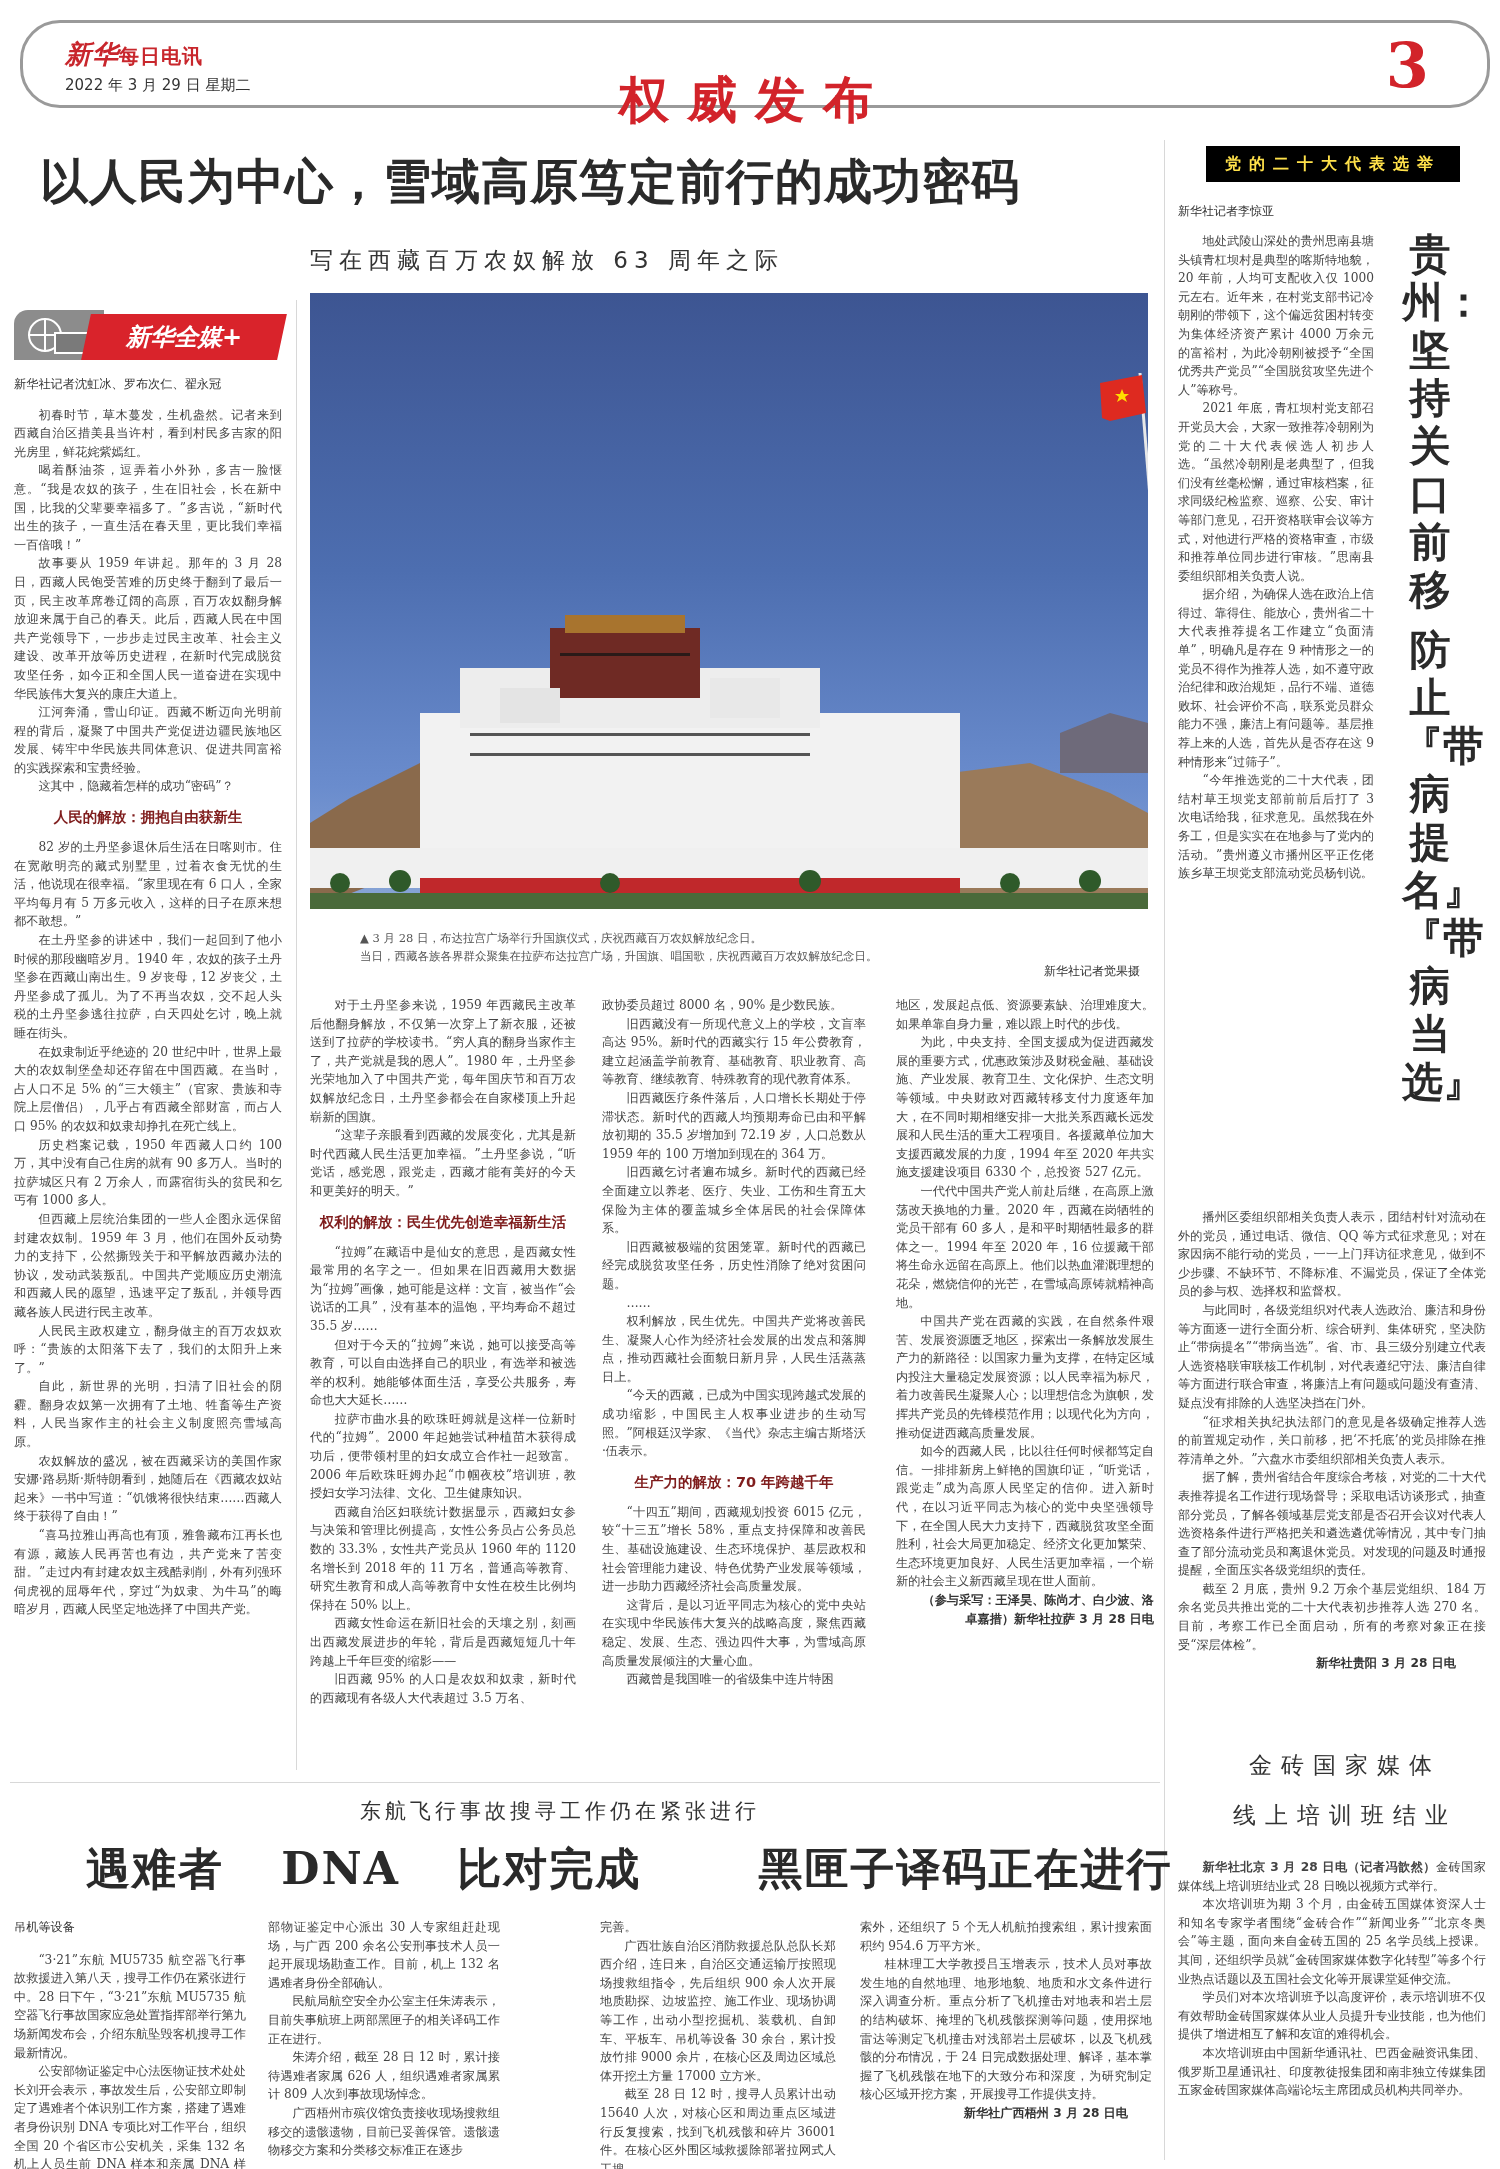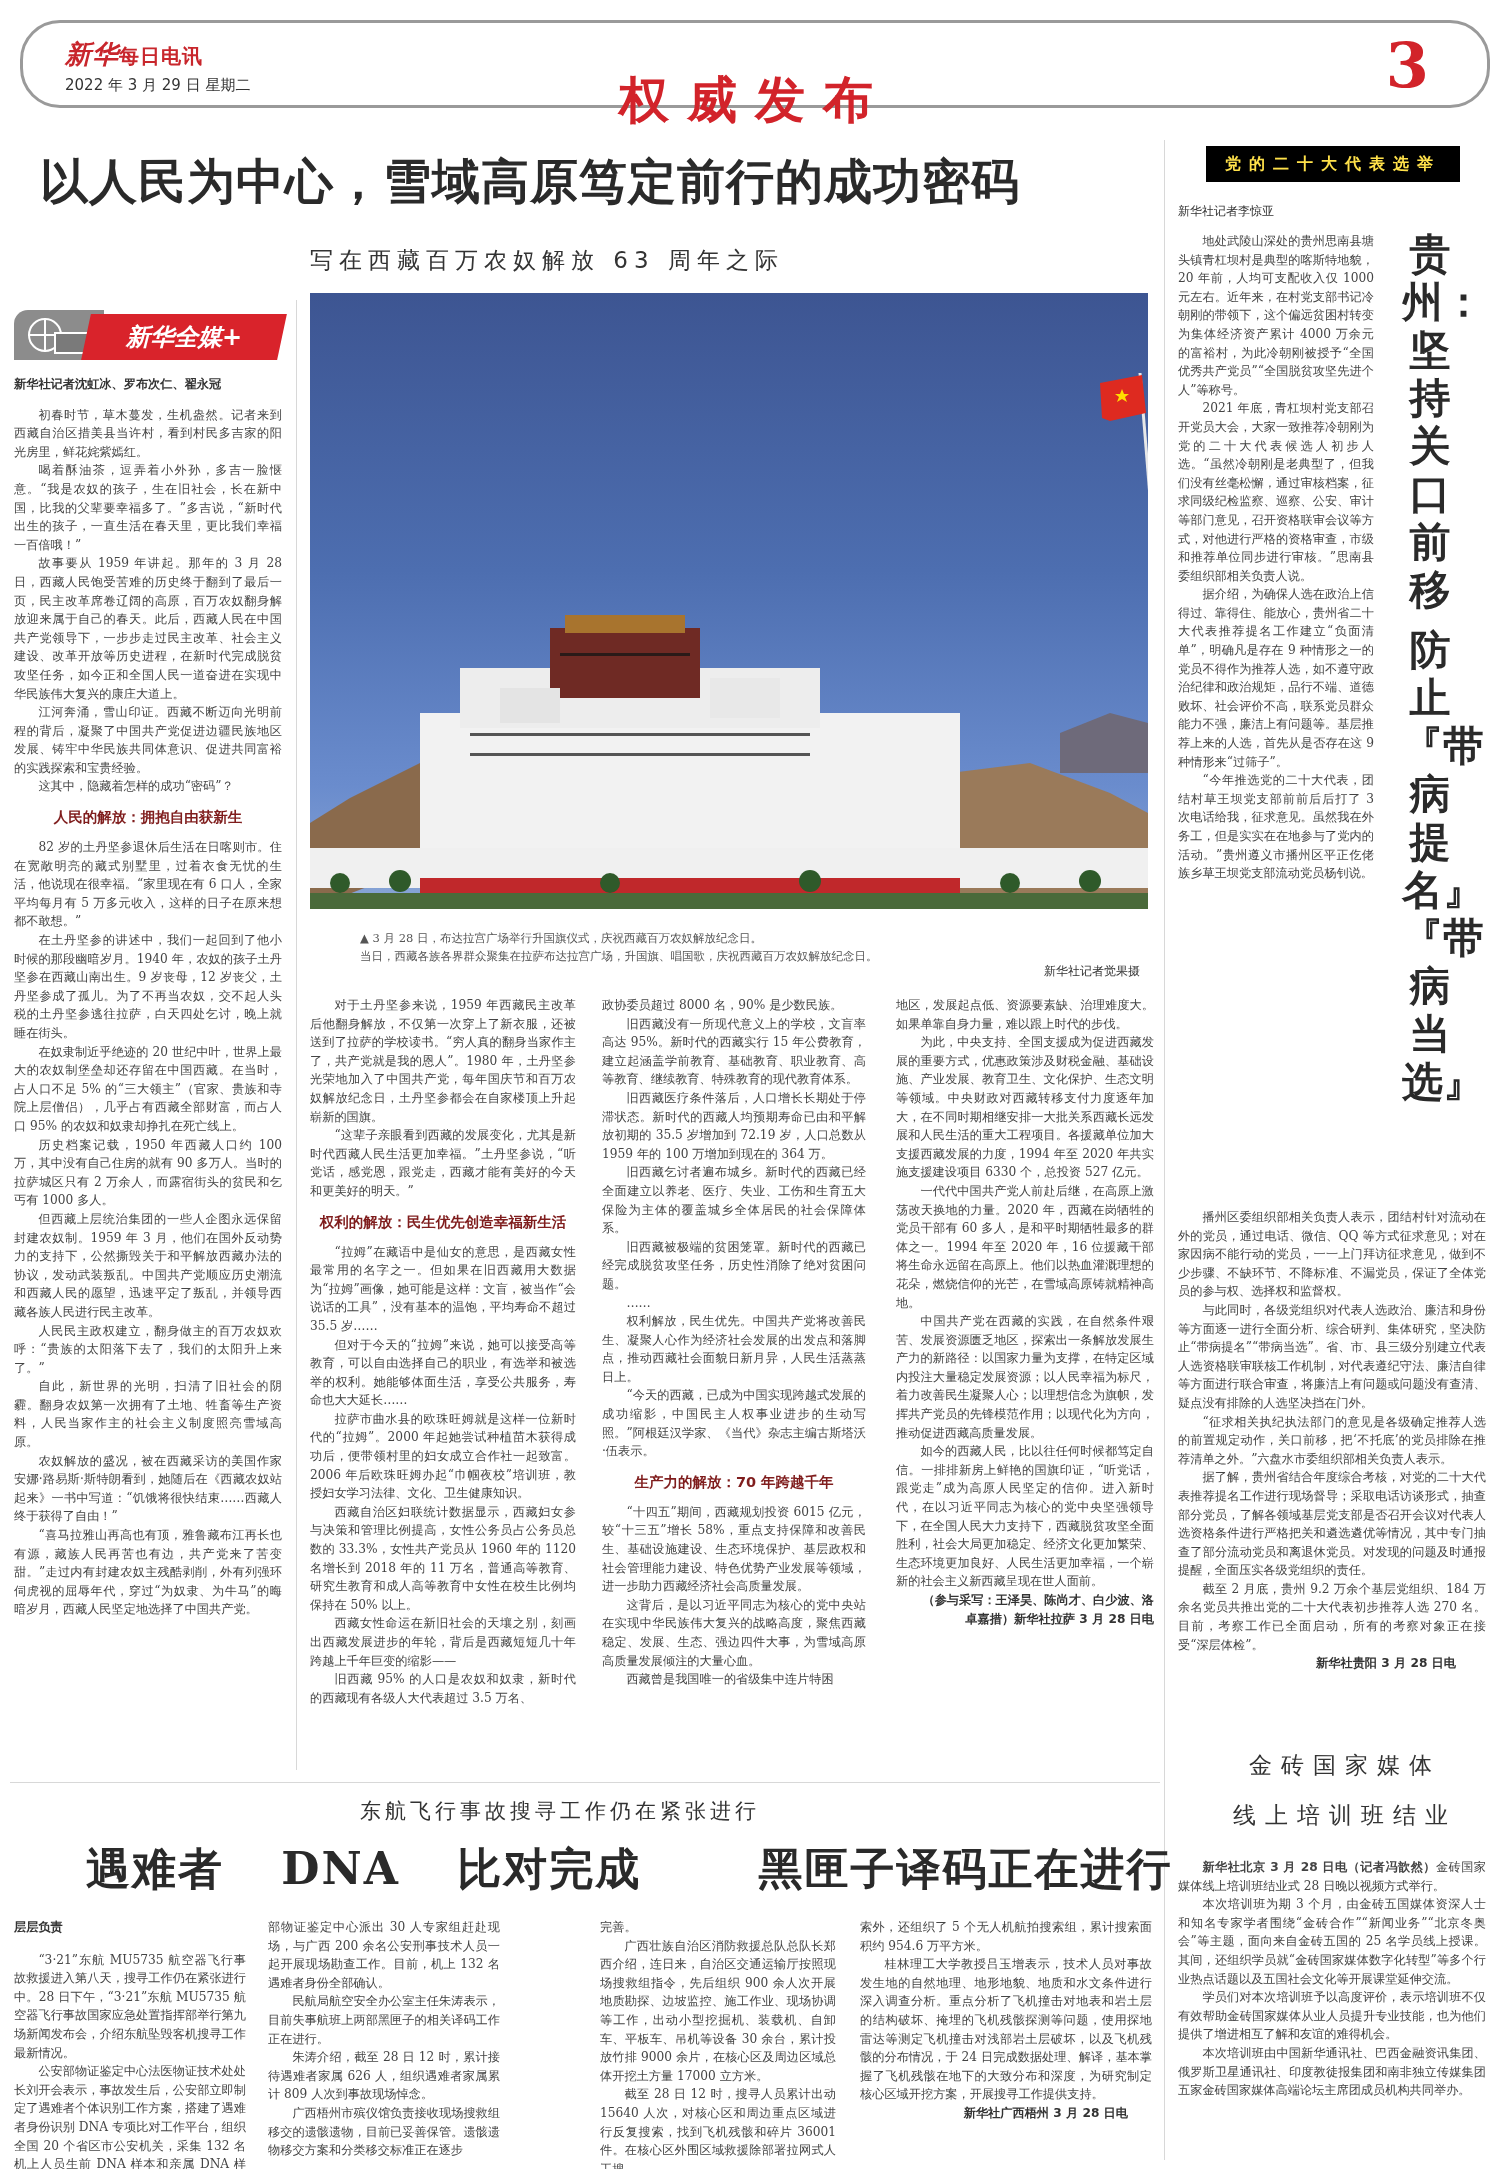--- a/index.html
+++ b/index.html
@@ -32,21 +32,21 @@
     transform: skewX(-12deg); color: #fff; font-weight: bold; font-style: italic; font-size: 24px; font-family: "DejaVu Sans", sans-serif;
     display: flex; align-items: center; justify-content: center; }
   .xh-banner .red span { transform: skewX(12deg); }
   .globe { position: absolute; left: 14px; top: 8px; width: 34px; height: 34px; border: 2px solid #fff; border-radius: 50%; }
   .globe:before { content:""; position:absolute; left:14px; top:-2px; width:2px; height:34px; background:#fff; }
   .globe:after { content:""; position:absolute; left:-2px; top:14px; width:34px; height:2px; background:#fff; }
   .laptop { position: absolute; left: 40px; top: 22px; width: 36px; height: 22px; border: 2px solid #fff; background: #7a7a7a; }
 
   .col { position: absolute; font-size: 12.2px; line-height: 18.6px; text-align: justify; color: #444; }
   .col p { text-indent: 2em; }
-  .col .byline { font-family: "DejaVu Sans", sans-serif; font-weight: bold; color: #333; text-indent: 0; margin-bottom: 12px; }
+  .col .byline { font-family: "DejaVu Sans", sans-serif; font-weight: normal; color: #333; text-indent: 0; margin-bottom: 12px; }
   .col h3 { font-family: "DejaVu Sans", sans-serif; font-size: 14.5px; font-weight: bold; color: #7f1d1d; margin: 10px 0 10px; text-align: center; line-height: 22px; }
   .col .sig { font-family: "DejaVu Sans", sans-serif; font-weight: bold; color: #333; text-align: right; }
   .col .ellipsis { text-indent: 2em; }
 
   .photo { position: absolute; left: 310px; top: 293px; width: 838px; height: 616px; overflow: hidden;
     background: linear-gradient(180deg, #3d5592 0%, #4d6eb0 45%, #6a8ccd 80%, #8aa6d6 100%); }
   .caption { position: absolute; left: 360px; top: 929px; font-size: 11.5px; color: #555; line-height: 18px; }
   .credit { position: absolute; left: 700px; top: 963px; width: 440px; text-align: right; font-family: "DejaVu Sans", sans-serif; font-size: 12px; color: #333; }
 
   .vline { position: absolute; width: 1px; background: #d8d8d8; }
@@ -212,21 +212,21 @@
   <p>本次培训班由中国新华通讯社、巴西金融资讯集团、俄罗斯卫星通讯社、印度教徒报集团和南非独立传媒集团五家金砖国家媒体高端论坛主席团成员机构共同举办。</p>
 </div>
 
 <div class="hline" style="left:10px; top:1782px; width:1150px;"></div>
 <div class="dna-kicker">东航飞行事故搜寻工作仍在紧张进行</div>
 <div class="dna-headline">
   <span>遇难者 DNA 比对完成</span>
   <span style="margin-left:60px;">黑匣子译码正在进行</span>
 </div>
 <div class="col" style="left:14px; top:1918px; width:232px;">
-  <p class="byline" style="margin-bottom:14px;">层层负责</p>
+  <p class="byline" style="margin-bottom:14px;">吊机等设备</p>
   <p>“3·21”东航 MU5735 航空器飞行事故救援进入第八天，搜寻工作仍在紧张进行中。28 日下午，“3·21”东航 MU5735 航空器飞行事故国家应急处置指挥部举行第九场新闻发布会，介绍东航坠毁客机搜寻工作最新情况。</p>
   <p>公安部物证鉴定中心法医物证技术处处长刘开会表示，事故发生后，公安部立即制定了遇难者个体识别工作方案，搭建了遇难者身份识别 DNA 专项比对工作平台，组织全国 20 个省区市公安机关，采集 132 名机上人员生前 DNA 样本和亲属 DNA 样本。公安</p>
 </div>
 <div class="col" style="left:268px; top:1918px; width:232px;">
   <p style="text-indent:0">部物证鉴定中心派出 30 人专家组赶赴现场，与广西 200 余名公安刑事技术人员一起开展现场勘查工作。目前，机上 132 名遇难者身份全部确认。</p>
   <p>民航局航空安全办公室主任朱涛表示，目前失事航班上两部黑匣子的相关译码工作正在进行。</p>
   <p>朱涛介绍，截至 28 日 12 时，累计接待遇难者家属 626 人，组织遇难者家属累计 809 人次到事故现场悼念。</p>
   <p>广西梧州市殡仪馆负责接收现场搜救组移交的遗骸遗物，目前已妥善保管。遗骸遗物移交方案和分类移交标准正在逐步</p>
 </div>
 <div class="col" style="left:600px; top:1918px; width:236px;">

